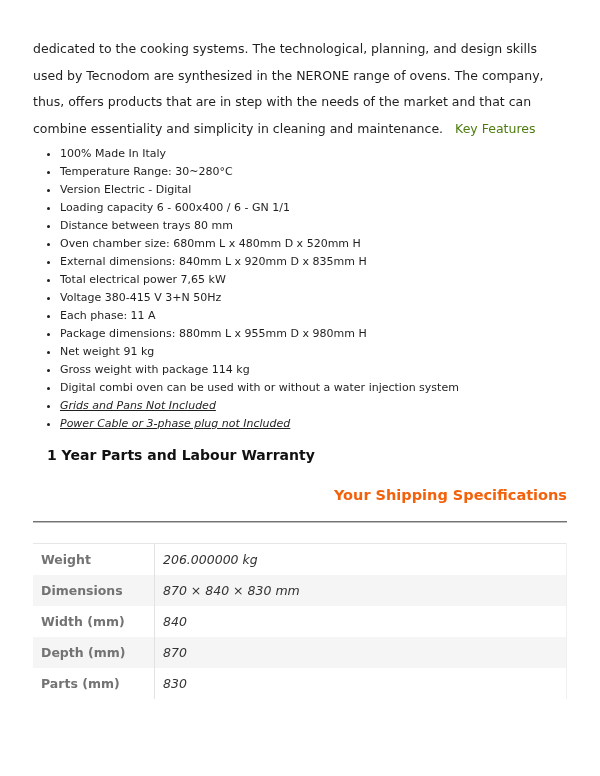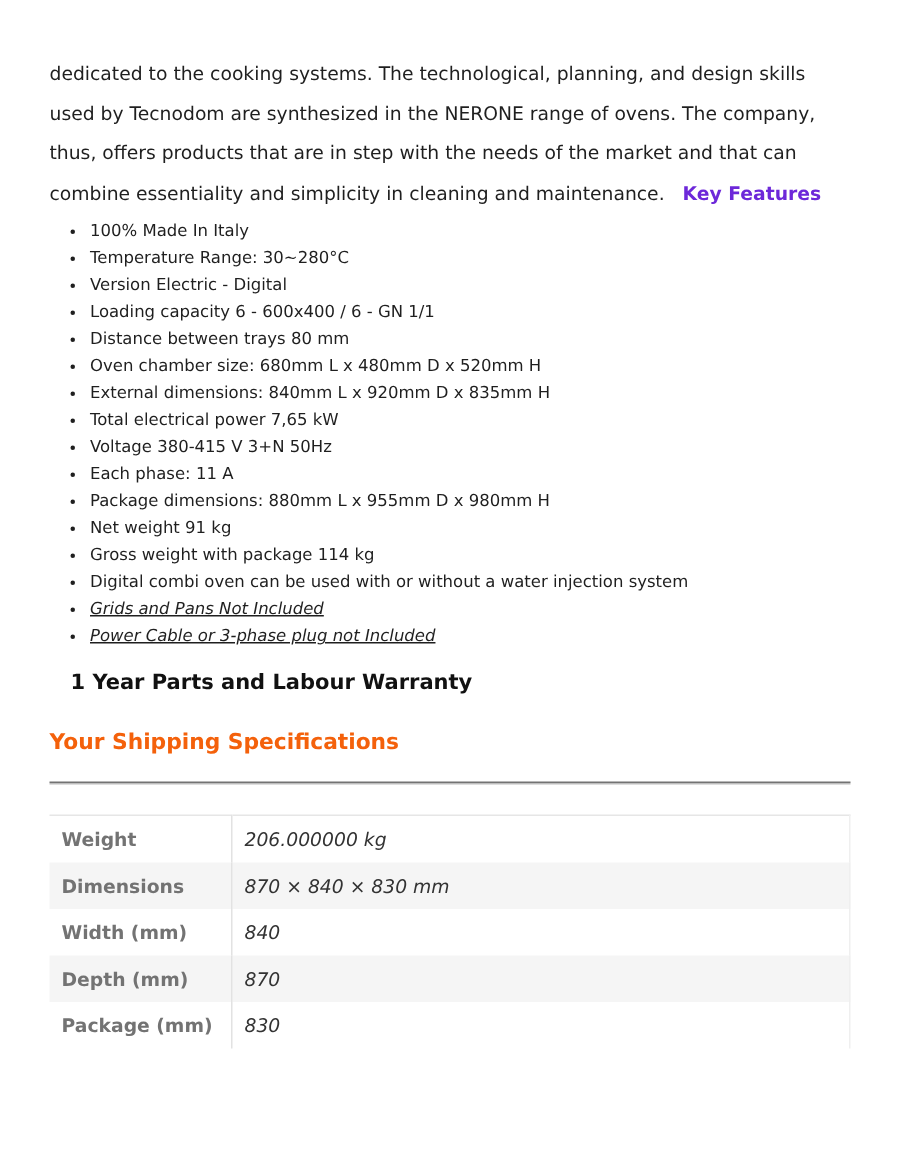--- a/index.html
+++ b/index.html
@@ -17,23 +17,23 @@
     height: 776px;
     padding: 36px 33px 0 33px;
   }
   .intro {
     margin: 0;
     font-size: 12.5px;
     line-height: 26.5px;
     color: #1f1f1f;
   }
   .key-features {
-    font-weight: bold;
+    font-weight: normal;
     padding-left: 12px;
-    color: #6d28d9;
+    color: #4d7c0f;
   }
   .feature-list {
     margin: 3px 0 0 0;
     padding: 0 0 0 27px;
     list-style: disc;
   }
   .feature-list li {
     font-size: 11px;
     line-height: 18px;
     color: #1f1f1f;
@@ -46,20 +46,21 @@
     margin: 14px 0 0 14px;
     font-size: 14px;
     font-weight: bold;
     color: #111111;
   }
   .shipping-heading {
     margin: 24px 0 0 0;
     font-size: 14.5px;
     font-weight: bold;
     color: #f4610b;
+    text-align: right;
   }
   .divider {
     margin: 18px 0 0 0;
     border: none;
     border-top: 1px solid #737373;
     border-bottom: 1px solid #bdbdbd;
     height: 0;
   }
   .spec-table {
     margin-top: 20px;
@@ -131,19 +132,19 @@
       </tr>
       <tr>
         <td class="spec-label">Width (mm)</td>
         <td class="spec-value">840</td>
       </tr>
       <tr>
         <td class="spec-label">Depth (mm)</td>
         <td class="spec-value">870</td>
       </tr>
       <tr>
-        <td class="spec-label">Package (mm)</td>
+        <td class="spec-label">Parts (mm)</td>
         <td class="spec-value">830</td>
       </tr>
     </tbody>
   </table>
 
 </div>
 
 </body></html>

